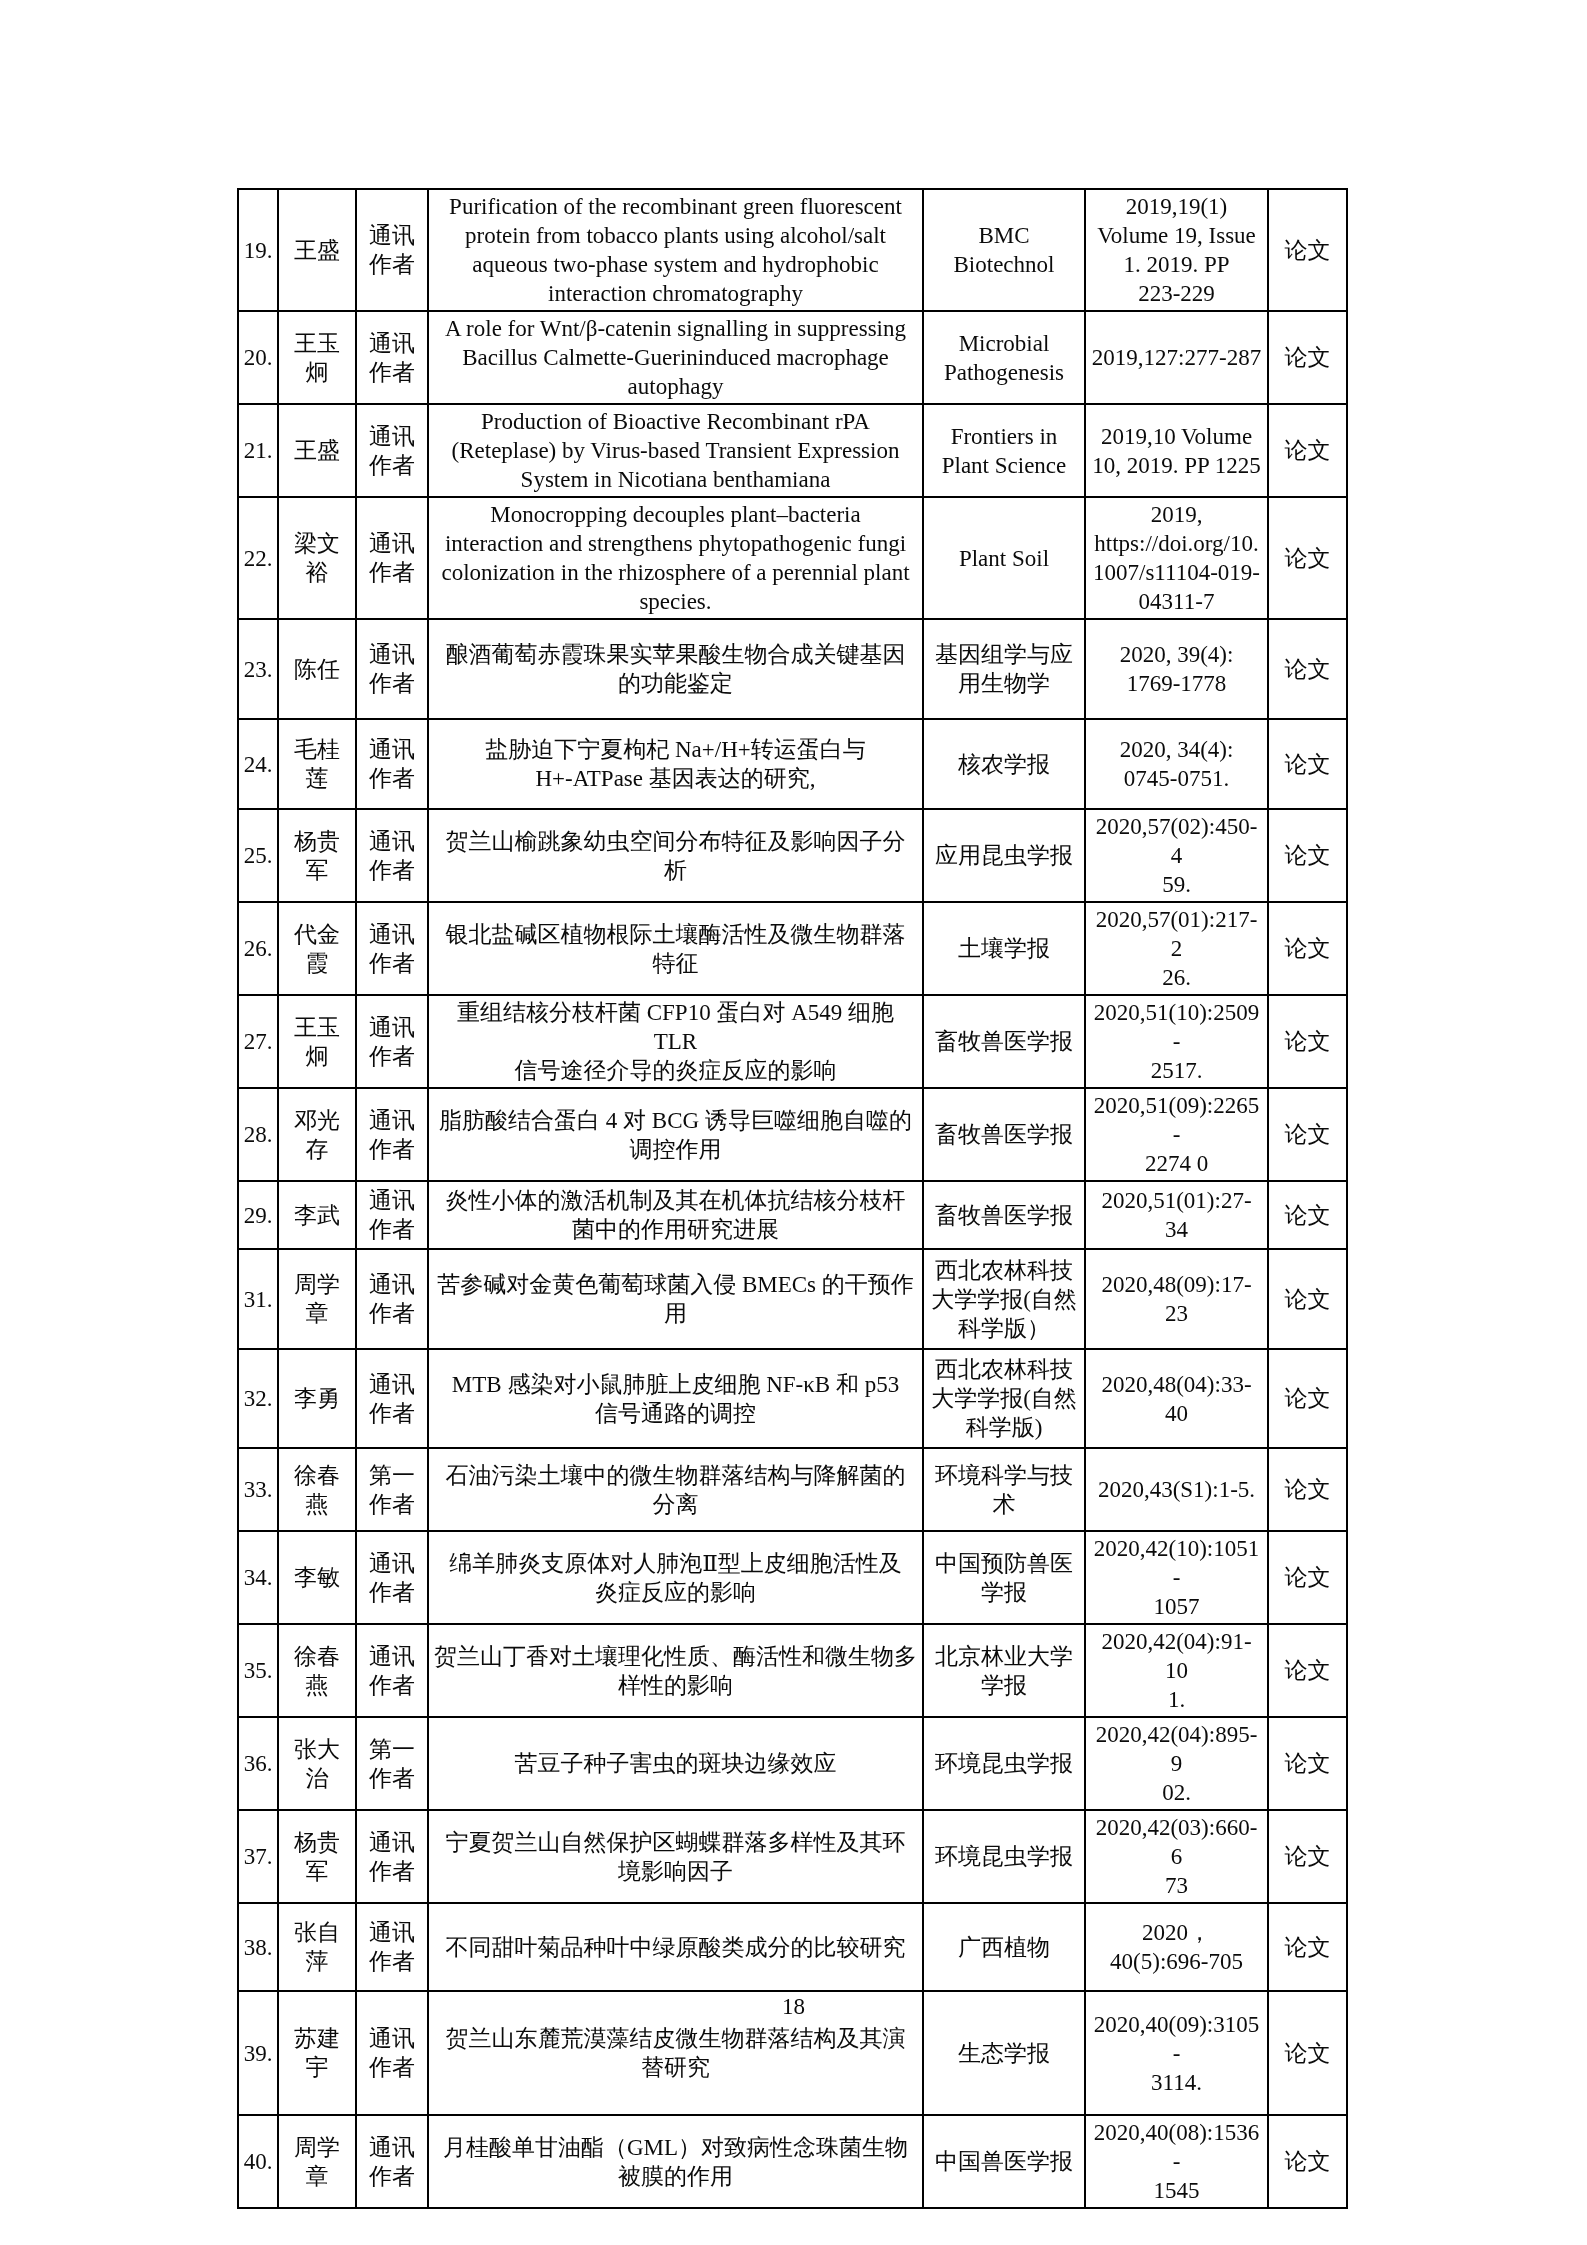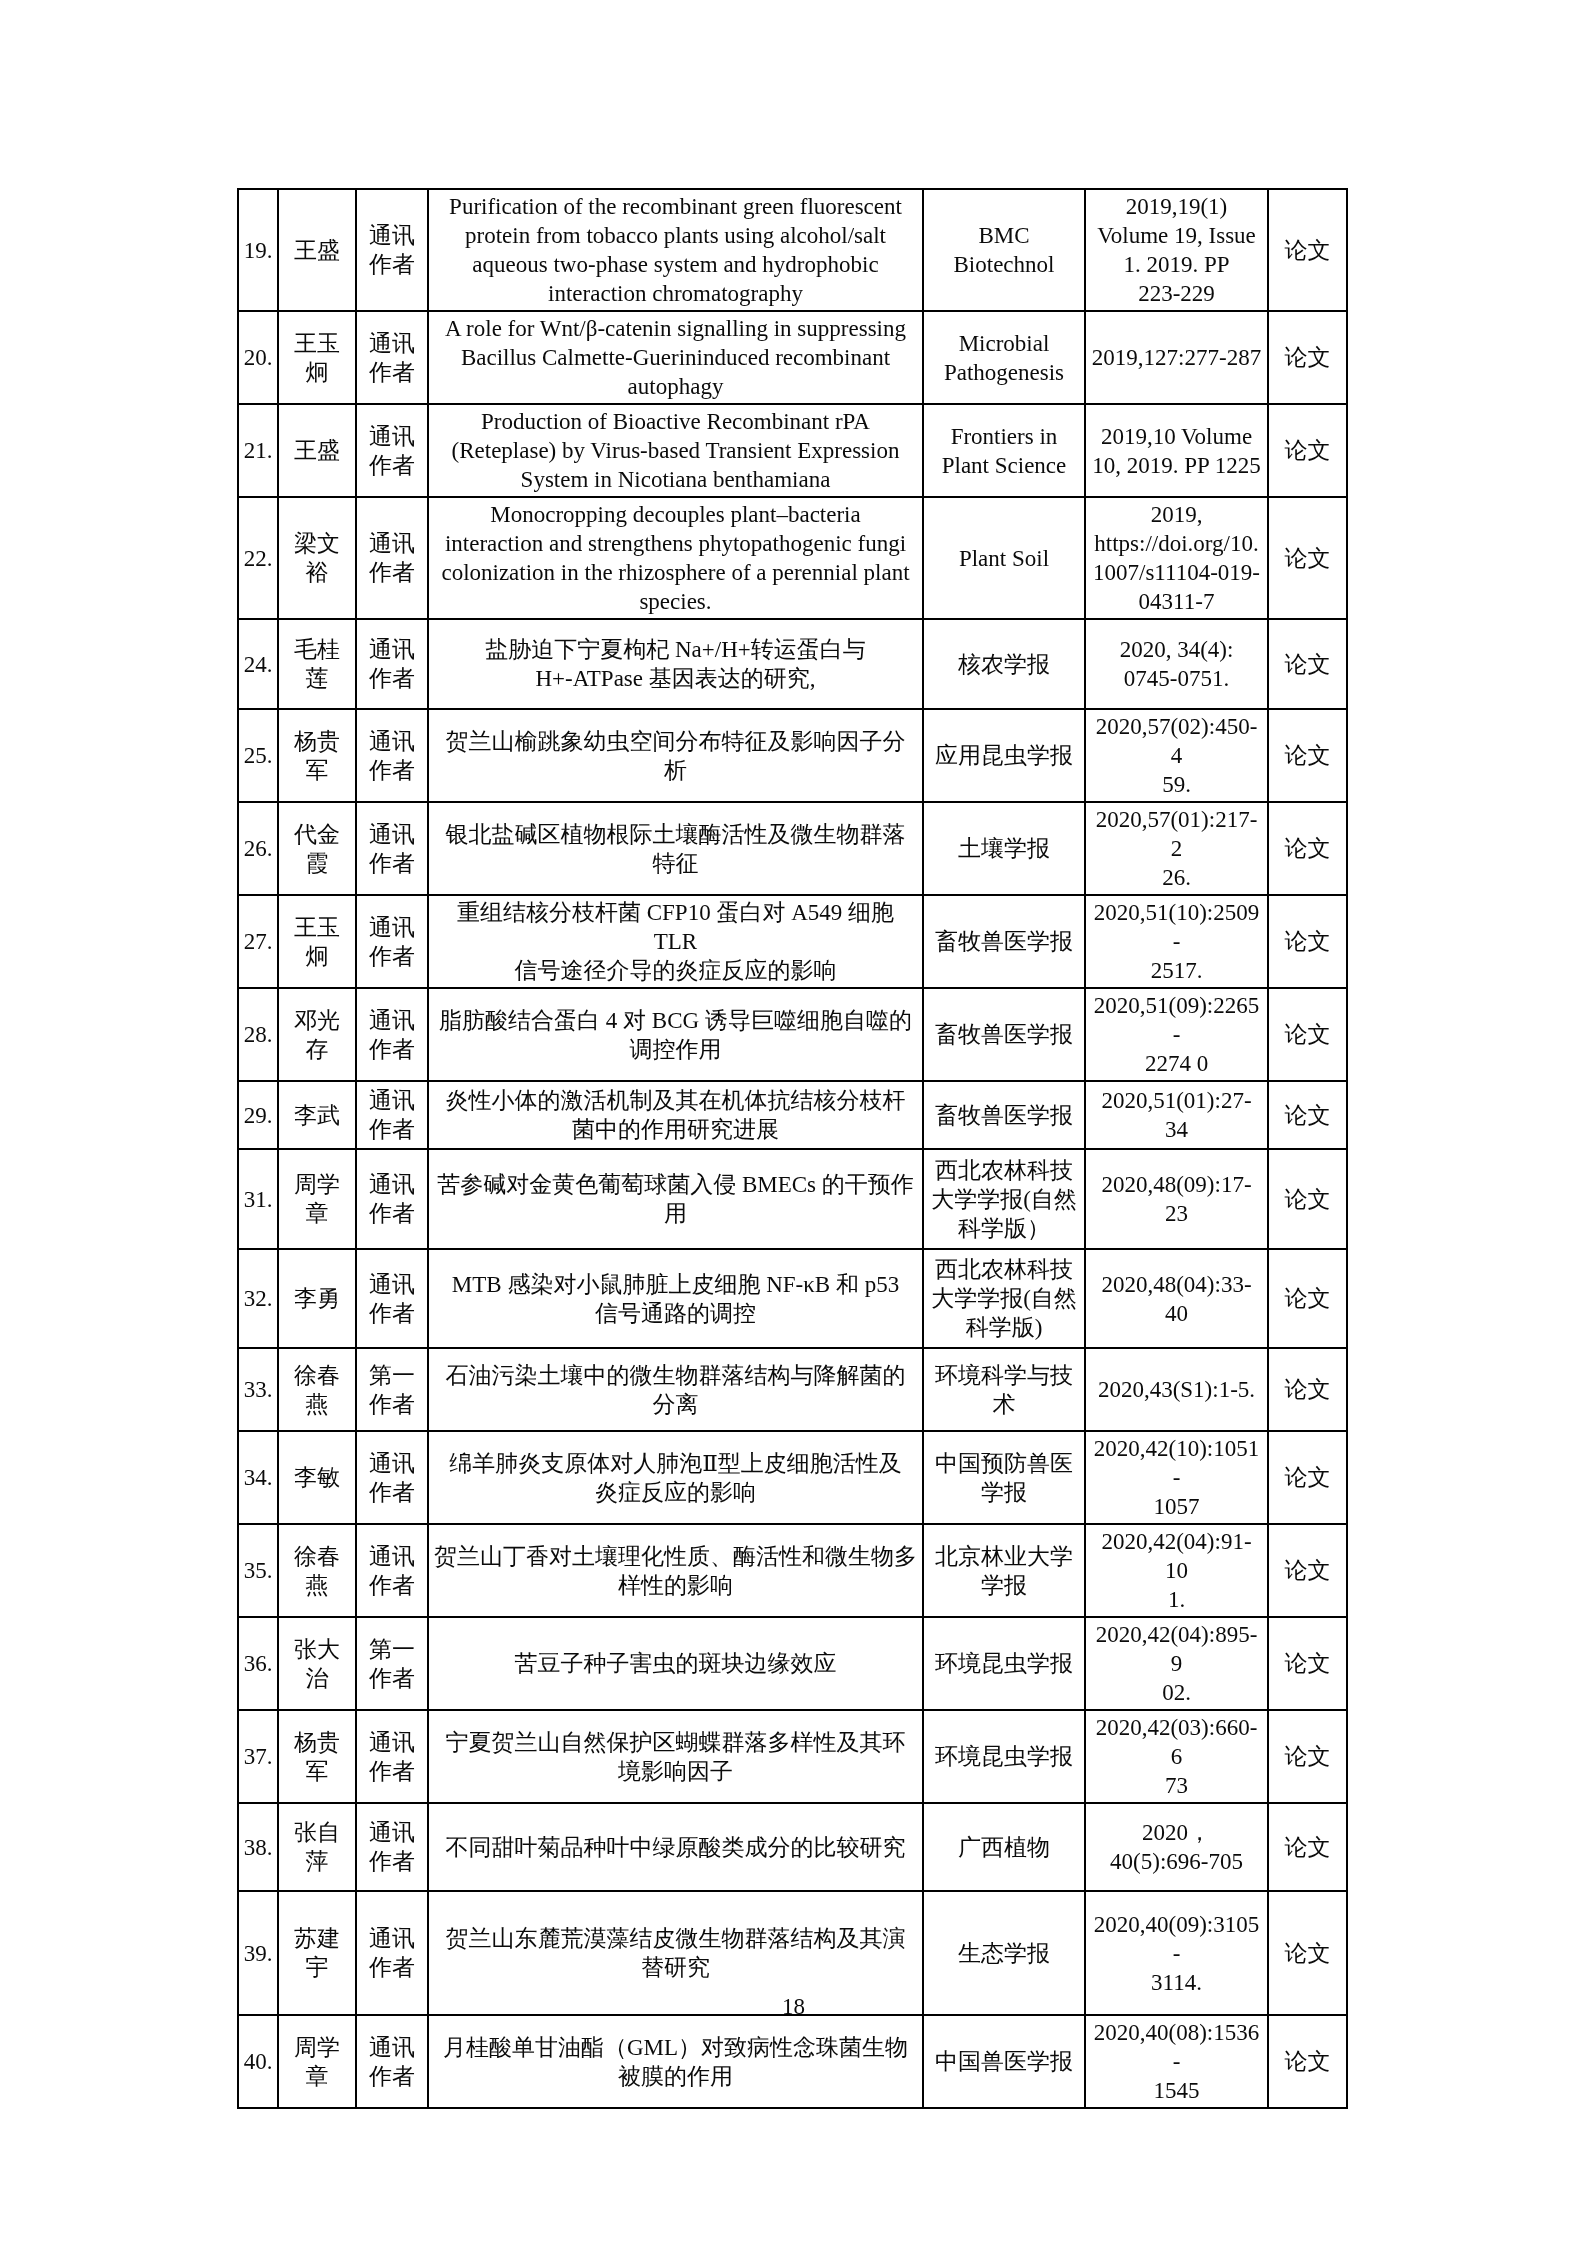--- a/index.html
+++ b/index.html
@@ -90,21 +90,21 @@
 1. 2019. PP
 223-229</td>
           <td class="c-type">论文</td>
         </tr>
         <tr style="height: 91px;">
           <td class="c-no">20.</td>
           <td class="c-author">王玉炯</td>
           <td class="c-role">通讯
 作者</td>
           <td class="c-title">A role for Wnt/β-catenin signalling in suppressing
-Bacillus Calmette-Guerininduced recombinant
+Bacillus Calmette-Guerininduced macrophage
 autophagy</td>
           <td class="c-journal">Microbial
 Pathogenesis</td>
           <td class="c-pub">2019,127:277-287</td>
           <td class="c-type">论文</td>
         </tr>
         <tr style="height: 86px;">
           <td class="c-no">21.</td>
           <td class="c-author">王盛</td>
           <td class="c-role">通讯
@@ -127,20 +127,33 @@
 interaction and strengthens phytopathogenic fungi
 colonization in the rhizosphere of a perennial plant
 species.</td>
           <td class="c-journal">Plant Soil</td>
           <td class="c-pub">2019,
 https://doi.org/10.
 1007/s11104-019-
 04311-7</td>
           <td class="c-type">论文</td>
         </tr>
+        <tr style="height: 100px;">
+          <td class="c-no">23.</td>
+          <td class="c-author">陈任</td>
+          <td class="c-role">通讯
+作者</td>
+          <td class="c-title">酿酒葡萄赤霞珠果实苹果酸生物合成关键基因
+的功能鉴定</td>
+          <td class="c-journal">基因组学与应
+用生物学</td>
+          <td class="c-pub">2020, 39(4):
+1769-1778</td>
+          <td class="c-type">论文</td>
+        </tr>
         <tr style="height: 90px;">
           <td class="c-no">24.</td>
           <td class="c-author">毛桂莲</td>
           <td class="c-role">通讯
 作者</td>
           <td class="c-title">盐胁迫下宁夏枸杞 Na+/H+转运蛋白与
 H+-ATPase 基因表达的研究,</td>
           <td class="c-journal">核农学报</td>
           <td class="c-pub">2020, 34(4):
 0745-0751.</td>

